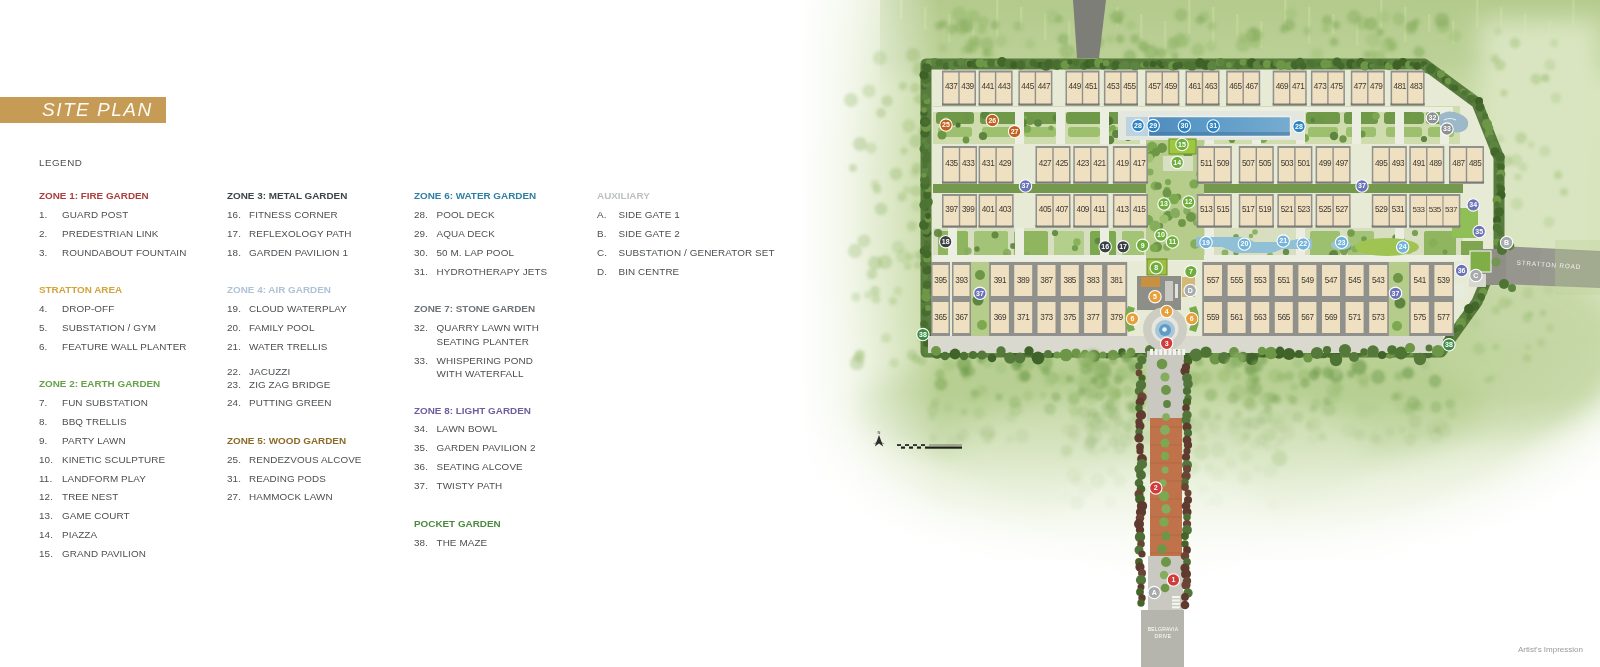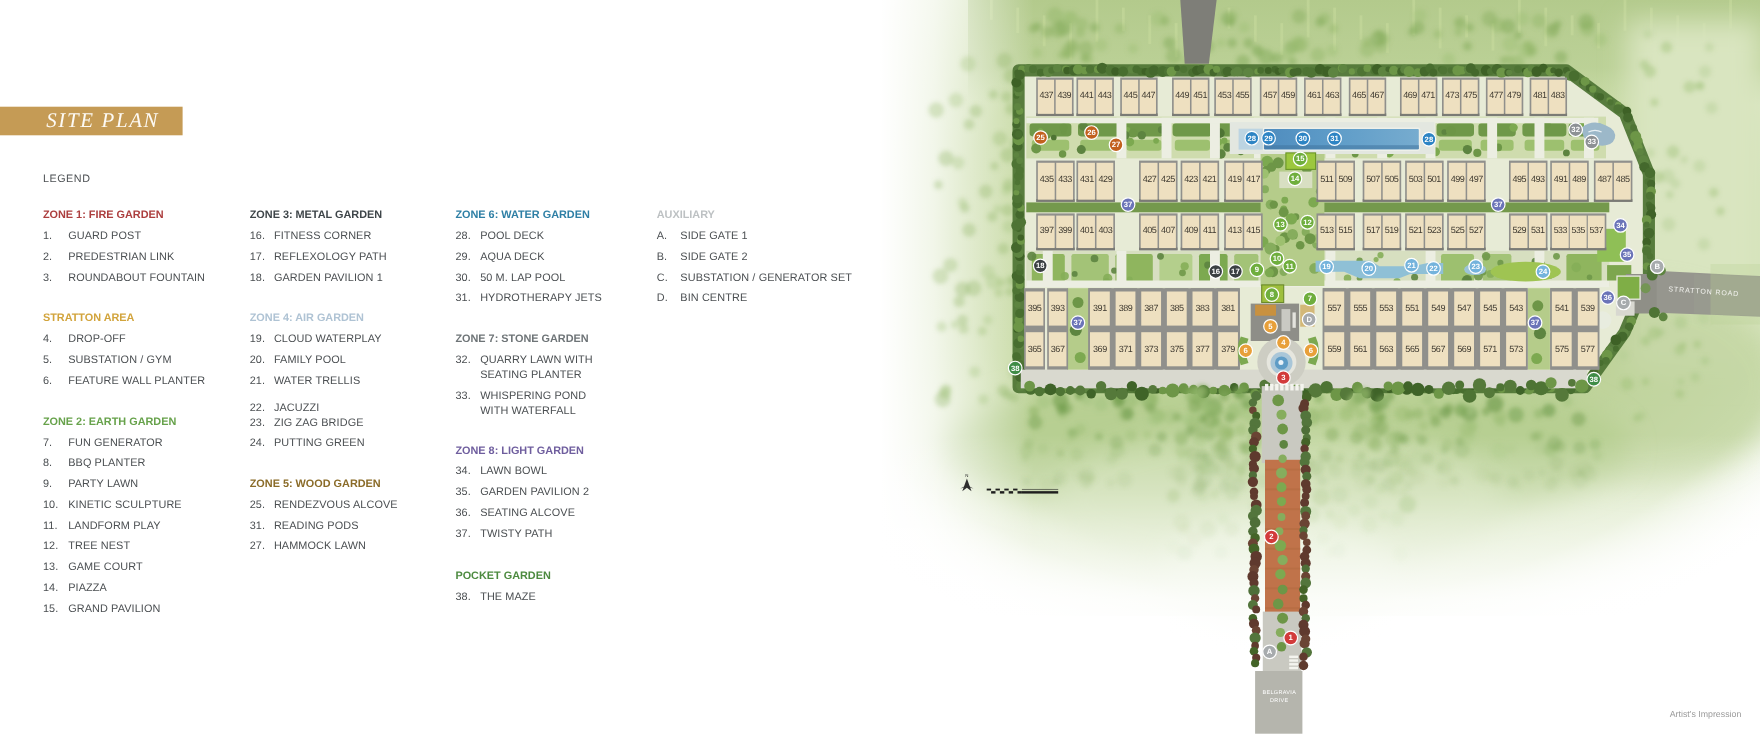--- a/index.html
+++ b/index.html
@@ -1,18 +1,18 @@
 <!DOCTYPE html>
 <html><head><meta charset="utf-8">
 <style>
 *{margin:0;padding:0;box-sizing:border-box}
 html,body{width:1600px;height:667px;background:#ffffff;overflow:hidden;position:relative;
  font-family:"Liberation Sans",sans-serif;}
 .titlebox{position:absolute;left:0;top:96.5px;width:166px;height:26px;background:#c59b55}
-.titletext{position:absolute;left:42px;top:99px;font-family:Liberation Serif, serif;font-style:italic;
+.titletext{position:absolute;left:42px;top:99px;font-family:Liberation Sans, sans-serif;font-style:italic;
  font-size:19px;color:#fdfaf4;letter-spacing:1.5px}
 .legendlbl{position:absolute;left:39px;top:157px;font-size:9.8px;color:#4b4f52;letter-spacing:.5px}
 .lh{position:absolute;font-size:9.9px;font-weight:bold;color:#444;letter-spacing:0;white-space:nowrap;height:18.85px;line-height:18.85px}
 .li{position:absolute;font-size:9.9px;color:#4b4f52;white-space:nowrap;display:flex;line-height:18.85px;letter-spacing:.1px}
 .li2{line-height:13.8px}
 .li .n{display:inline-block;flex:none}
 .map{position:absolute;left:800px;top:0}
 svg text{font-family:"Liberation Sans",sans-serif}
 </style></head>
 <body>
@@ -54,26 +54,26 @@
 
 <div class="li" style="left:39px;top:337.8px">
     <span class="n" style="width:23px">6.</span>
     <span>FEATURE WALL PLANTER</span>
   </div>
 
 <div class="lh" style="left:39px;top:375.3px;color:#67A24B">ZONE 2: EARTH GARDEN</div>
 
 <div class="li" style="left:39px;top:394.2px">
     <span class="n" style="width:23px">7.</span>
-    <span>FUN GENERATOR</span>
+    <span>FUN SUBSTATION</span>
   </div>
 
 <div class="li" style="left:39px;top:413.0px">
     <span class="n" style="width:23px">8.</span>
-    <span>BBQ PLANTER</span>
+    <span>BBQ TRELLIS</span>
   </div>
 
 <div class="li" style="left:39px;top:431.9px">
     <span class="n" style="width:23px">9.</span>
     <span>PARTY LAWN</span>
   </div>
 
 <div class="li" style="left:39px;top:450.7px">
     <span class="n" style="width:23px">10.</span>
     <span>KINETIC SCULPTURE</span>

